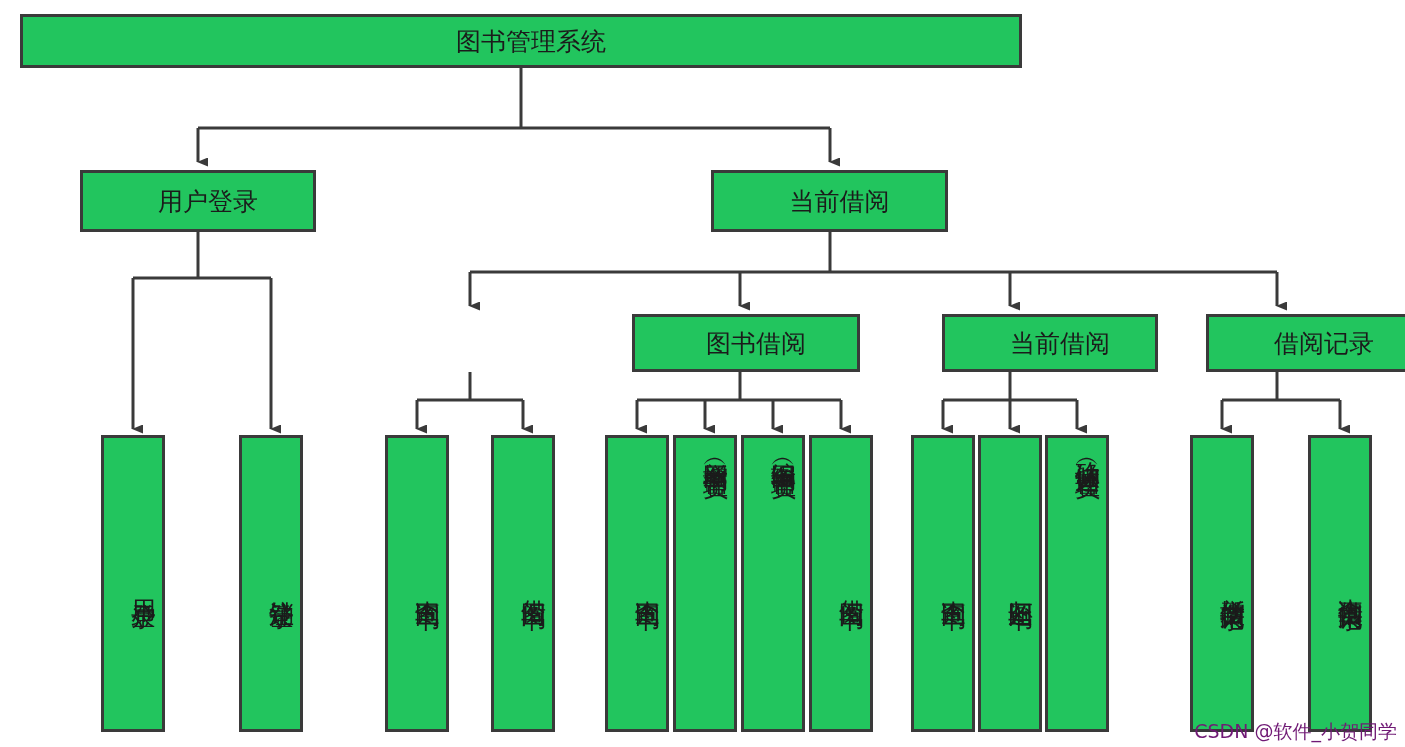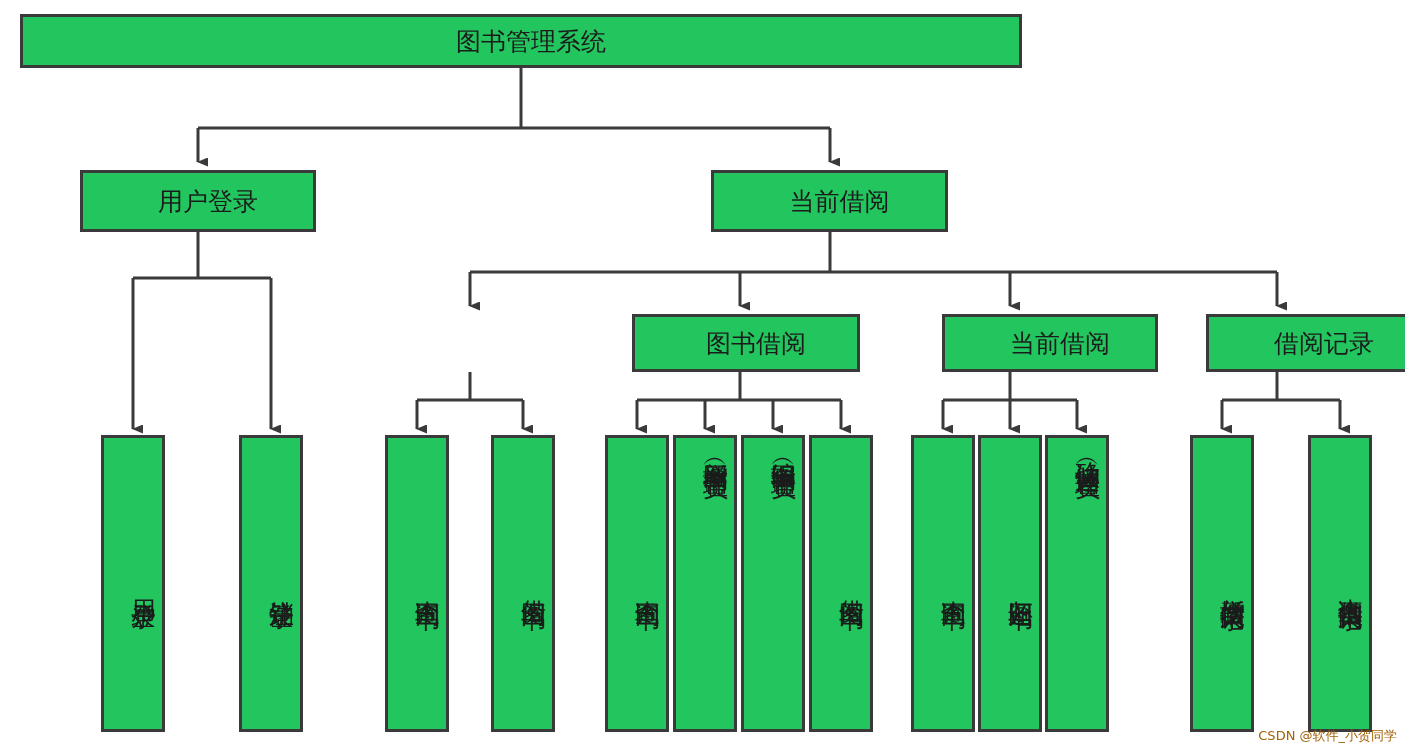--- a/index.html
+++ b/index.html
@@ -64,22 +64,22 @@
     margin: 0 auto;
   }
   .node.vert.center {
     align-items: center;
     padding-top: 0;
   }
   .watermark {
     position: absolute;
     right: 8px;
     bottom: 2px;
-    font-size: 13px;
-    color: #a16207;
+    font-size: 19px;
+    color: #701a75;
     white-space: nowrap;
     font-family: "DejaVu Sans", "Liberation Sans", sans-serif;
   }
 </style>
 </head>
 <body>
 
 <div id="canvas">
 
   <svg id="edges" viewBox="0 0 1405 747" xmlns="http://www.w3.org/2000/svg">

